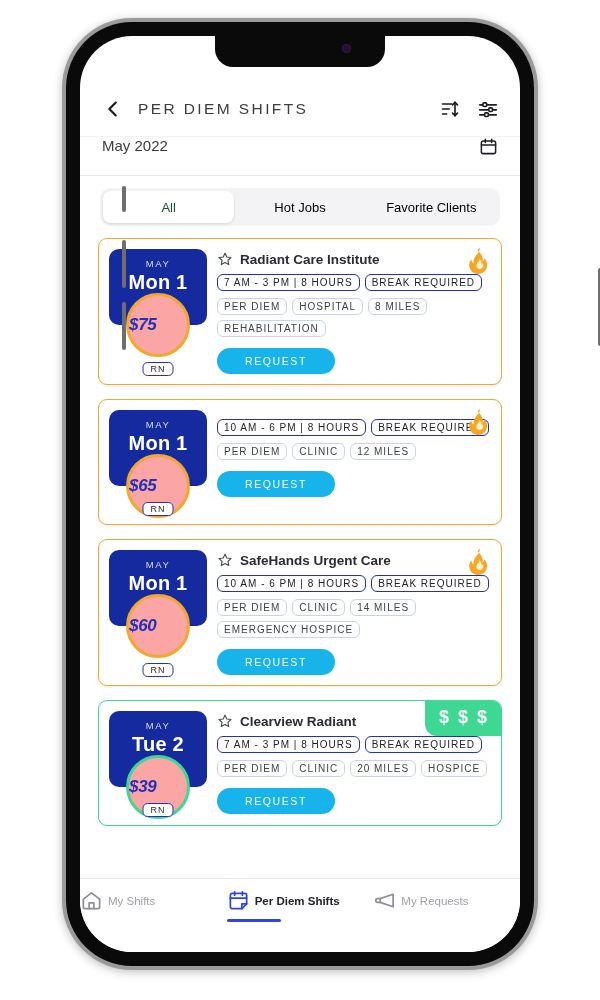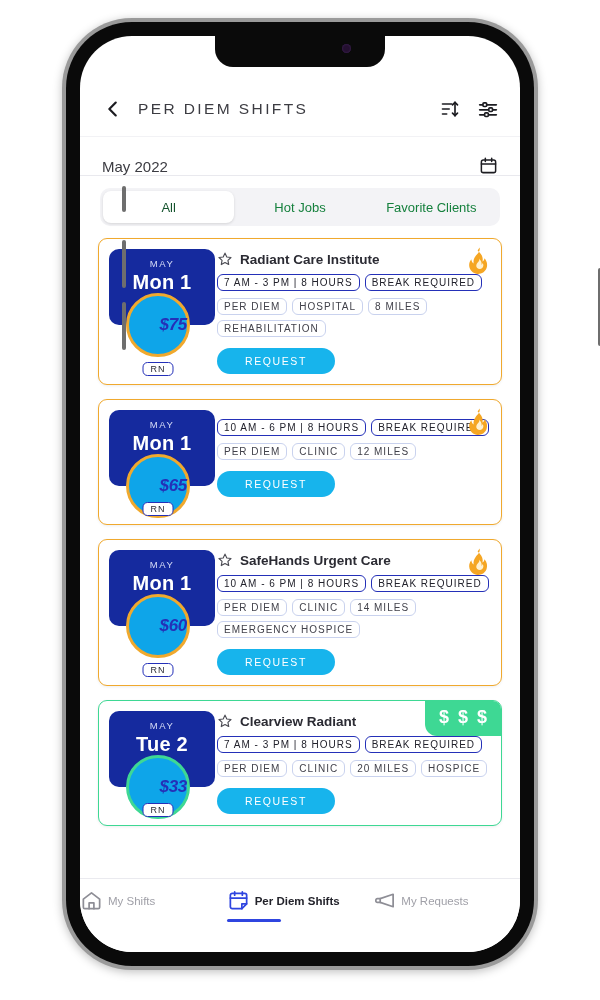--- a/index.html
+++ b/index.html
@@ -65,58 +65,58 @@
   }
   .back{ width:22px; height:22px; flex:0 0 auto; cursor:pointer; }
   .apptitle{
     flex:1; font-size:15.5px; letter-spacing:2.4px; color:#3c3c42; font-weight:400;
   }
   .hdr-icons{ display:flex; gap:18px; align-items:center; }
   .hdr-ico{ width:20px; height:20px; cursor:pointer; }
 
   
   .monthrow{
-    height:40px; display:flex; align-items:flex-end; padding:0 22px;
+    height:40px; display:flex; align-items:flex-start; padding:0 22px;
     border-bottom:1px solid #e9e9ee; border-top:1px solid #f2f2f5;
   }
   .monthtxt{ flex:1; font-size:15px; color:#3c3c42; }
   .cal-ico{ width:19px; height:19px; cursor:pointer; }
 
   
   .segwrap{ padding:12px 20px 10px 20px; }
   .seg{
     height:38px; background:#f3f3f6; border-radius:10px; display:flex;
     align-items:center; padding:3px;
   }
   .seg-item{
     flex:1; height:32px; display:flex; align-items:center; justify-content:center;
-    font-size:13px; color:#15803d; border-radius:8px; cursor:pointer;
+    font-size:13px; color:#000000; border-radius:8px; cursor:pointer;
   }
   .seg-item.active{ background:#fff; color:#14532d; box-shadow:0 1px 3px rgba(0,0,0,.13); }
 
   
   .list{ padding:2px 18px 10px 18px; }
   .card{
     position:relative; background:#fff; border:1.6px solid #f0a92e; border-radius:9px;
     margin-bottom:14px; padding:10px 10px 10px 10px; display:flex; gap:10px;
     box-shadow:0 1px 3px rgba(0,0,0,.07); overflow:hidden;
   }
   .card.green{ border-color:#3ed894; }
 
   .datecol{ width:98px; flex:0 0 98px; position:relative; padding-bottom:28px; }
   .dateblk{
-    width:106px; height:76px; border-radius:10px; background:#152a9e;
+    width:98px; height:76px; border-radius:10px; background:#152a9e;
     display:flex; flex-direction:column; align-items:center; padding-top:9px;
   }
   .d-mon{ font-size:9.5px; letter-spacing:1.6px; color:#d7ddf7; }
   .d-day{ font-size:20px; color:#fff; font-weight:700; margin-top:2px; letter-spacing:.2px; }
   .pricecircle{
     position:absolute; left:50%; transform:translateX(-50%); top:44px;
-    width:64px; height:64px; border-radius:50%; background:#0ea5e9;
-    border:3.2px solid #f0a92e; display:flex; align-items:center; justify-content:flex-end;
+    width:64px; height:64px; border-radius:50%; background:#fca5a5;
+    border:3.2px solid #f0a92e; display:flex; align-items:center; justify-content:flex-start;
   }
   .card.green .pricecircle{ border-color:#3ed894; }
   .price{ font-size:17px; font-weight:700; font-style:italic; color:#2430b8; letter-spacing:-.3px; }
   .rnpill{
     position:absolute; left:50%; transform:translateX(-50%); bottom:-2px;
     border:1.3px solid #2430b8; border-radius:5px; padding:1px 7px;
     font-size:9px; letter-spacing:1px; color:#2b2b33; background:#fff;
   }
 
   .infocol{ flex:1; min-width:0; padding-top:2px; }
@@ -320,21 +320,21 @@
                 <path d="M12.3 11.4c.5 2.4 -1.1 3.3 -2.2 4.8 -1.1 1.5 -1.1 3.4 .1 4.7 1.3 1.4 3.6 1.5 5 .2 1.4 -1.3 1.6 -3.5 .4 -5 -.1 .8 -.5 1.4 -1.1 1.8 .4 -2 -.1 -3.7 -1.7 -5.4 -.2 -.4 -.3 -.7 -.5 -1.1z" fill="#fff1cf"></path>
               </svg>
             </div>
             <div class="card green">
               <div class="datecol">
                 <div class="dateblk">
                   <span class="d-mon">MAY</span>
                   <span class="d-day">Tue 2</span>
                 </div>
                 <div class="pricecircle">
-                  <span class="price">$33</span>
+                  <span class="price">$39</span>
                 </div>
                 <span class="rnpill">RN</span>
               </div>
               <div class="infocol">
                 <div class="namerow">
                   <svg class="star" viewBox="0 0 24 24" fill="none" stroke="#4a4a52" stroke-width="1.7" stroke-linejoin="round">
                     <polygon points="12 3.2 14.7 9 21 9.7 16.4 14 17.6 20.3 12 17.2 6.4 20.3 7.6 14 3 9.7 9.3 9"></polygon>
                   </svg>
                   <span class="facility">Clearview Radiant</span>
                 </div>

